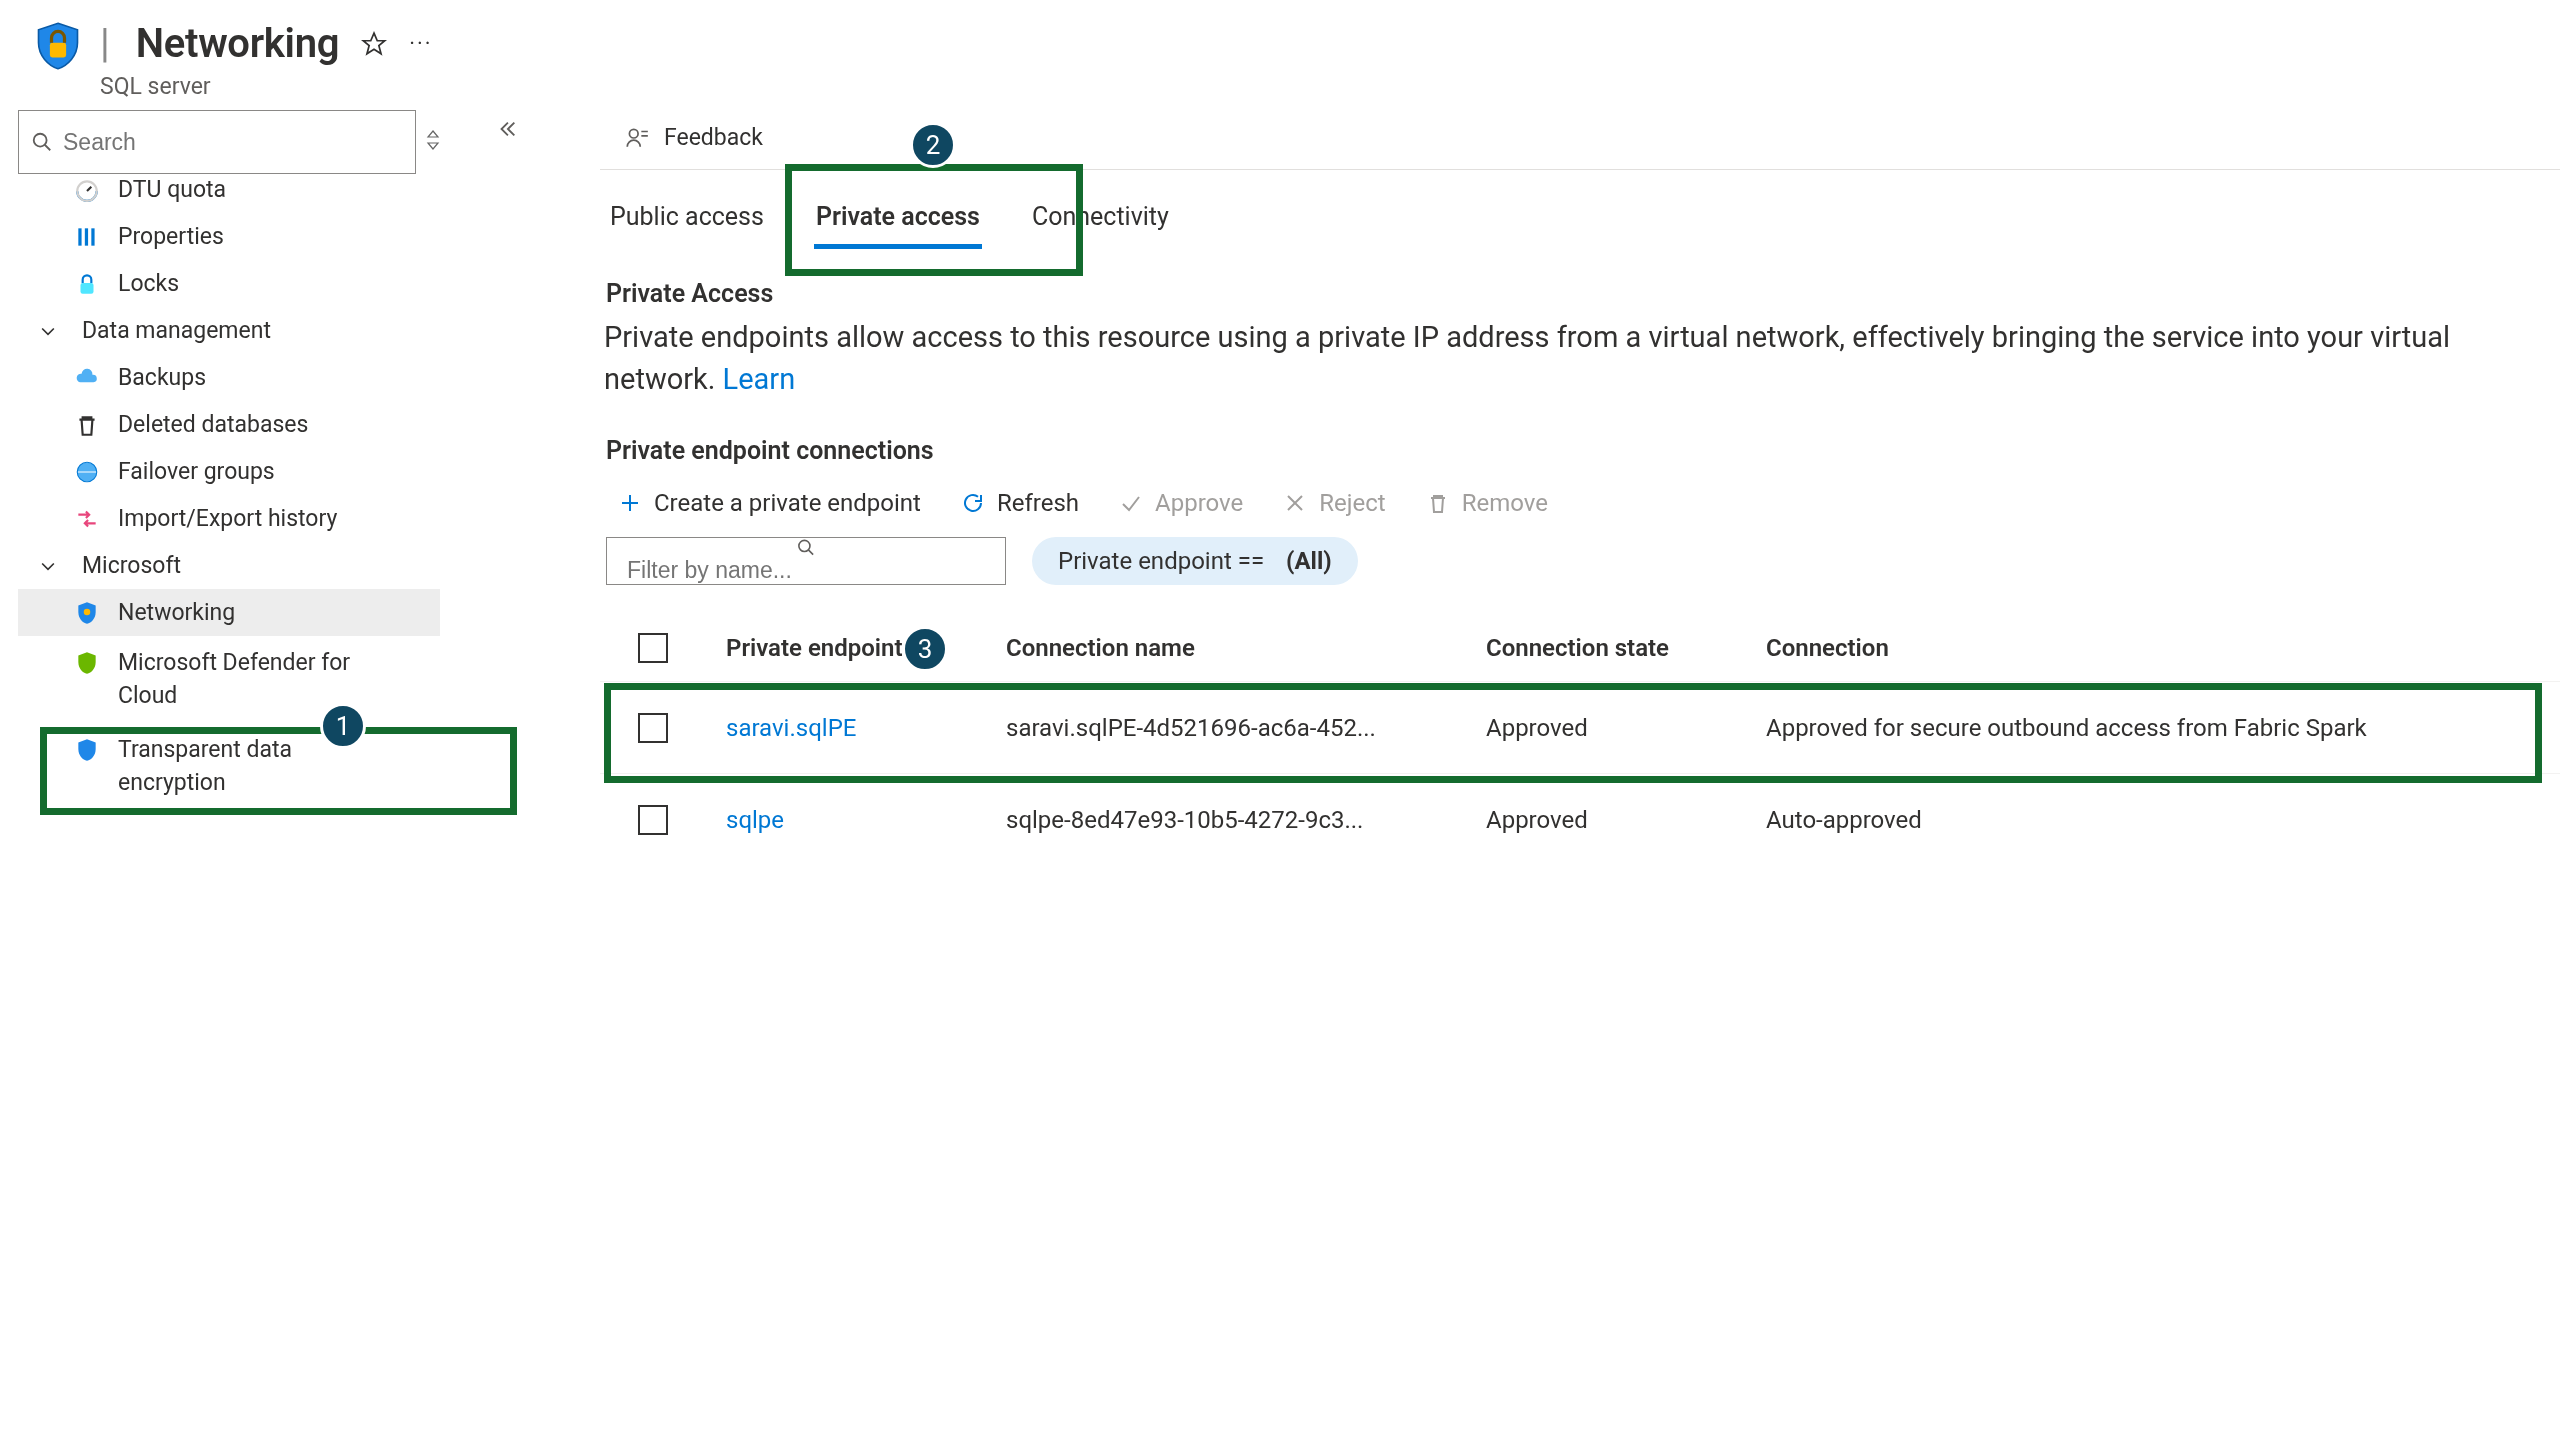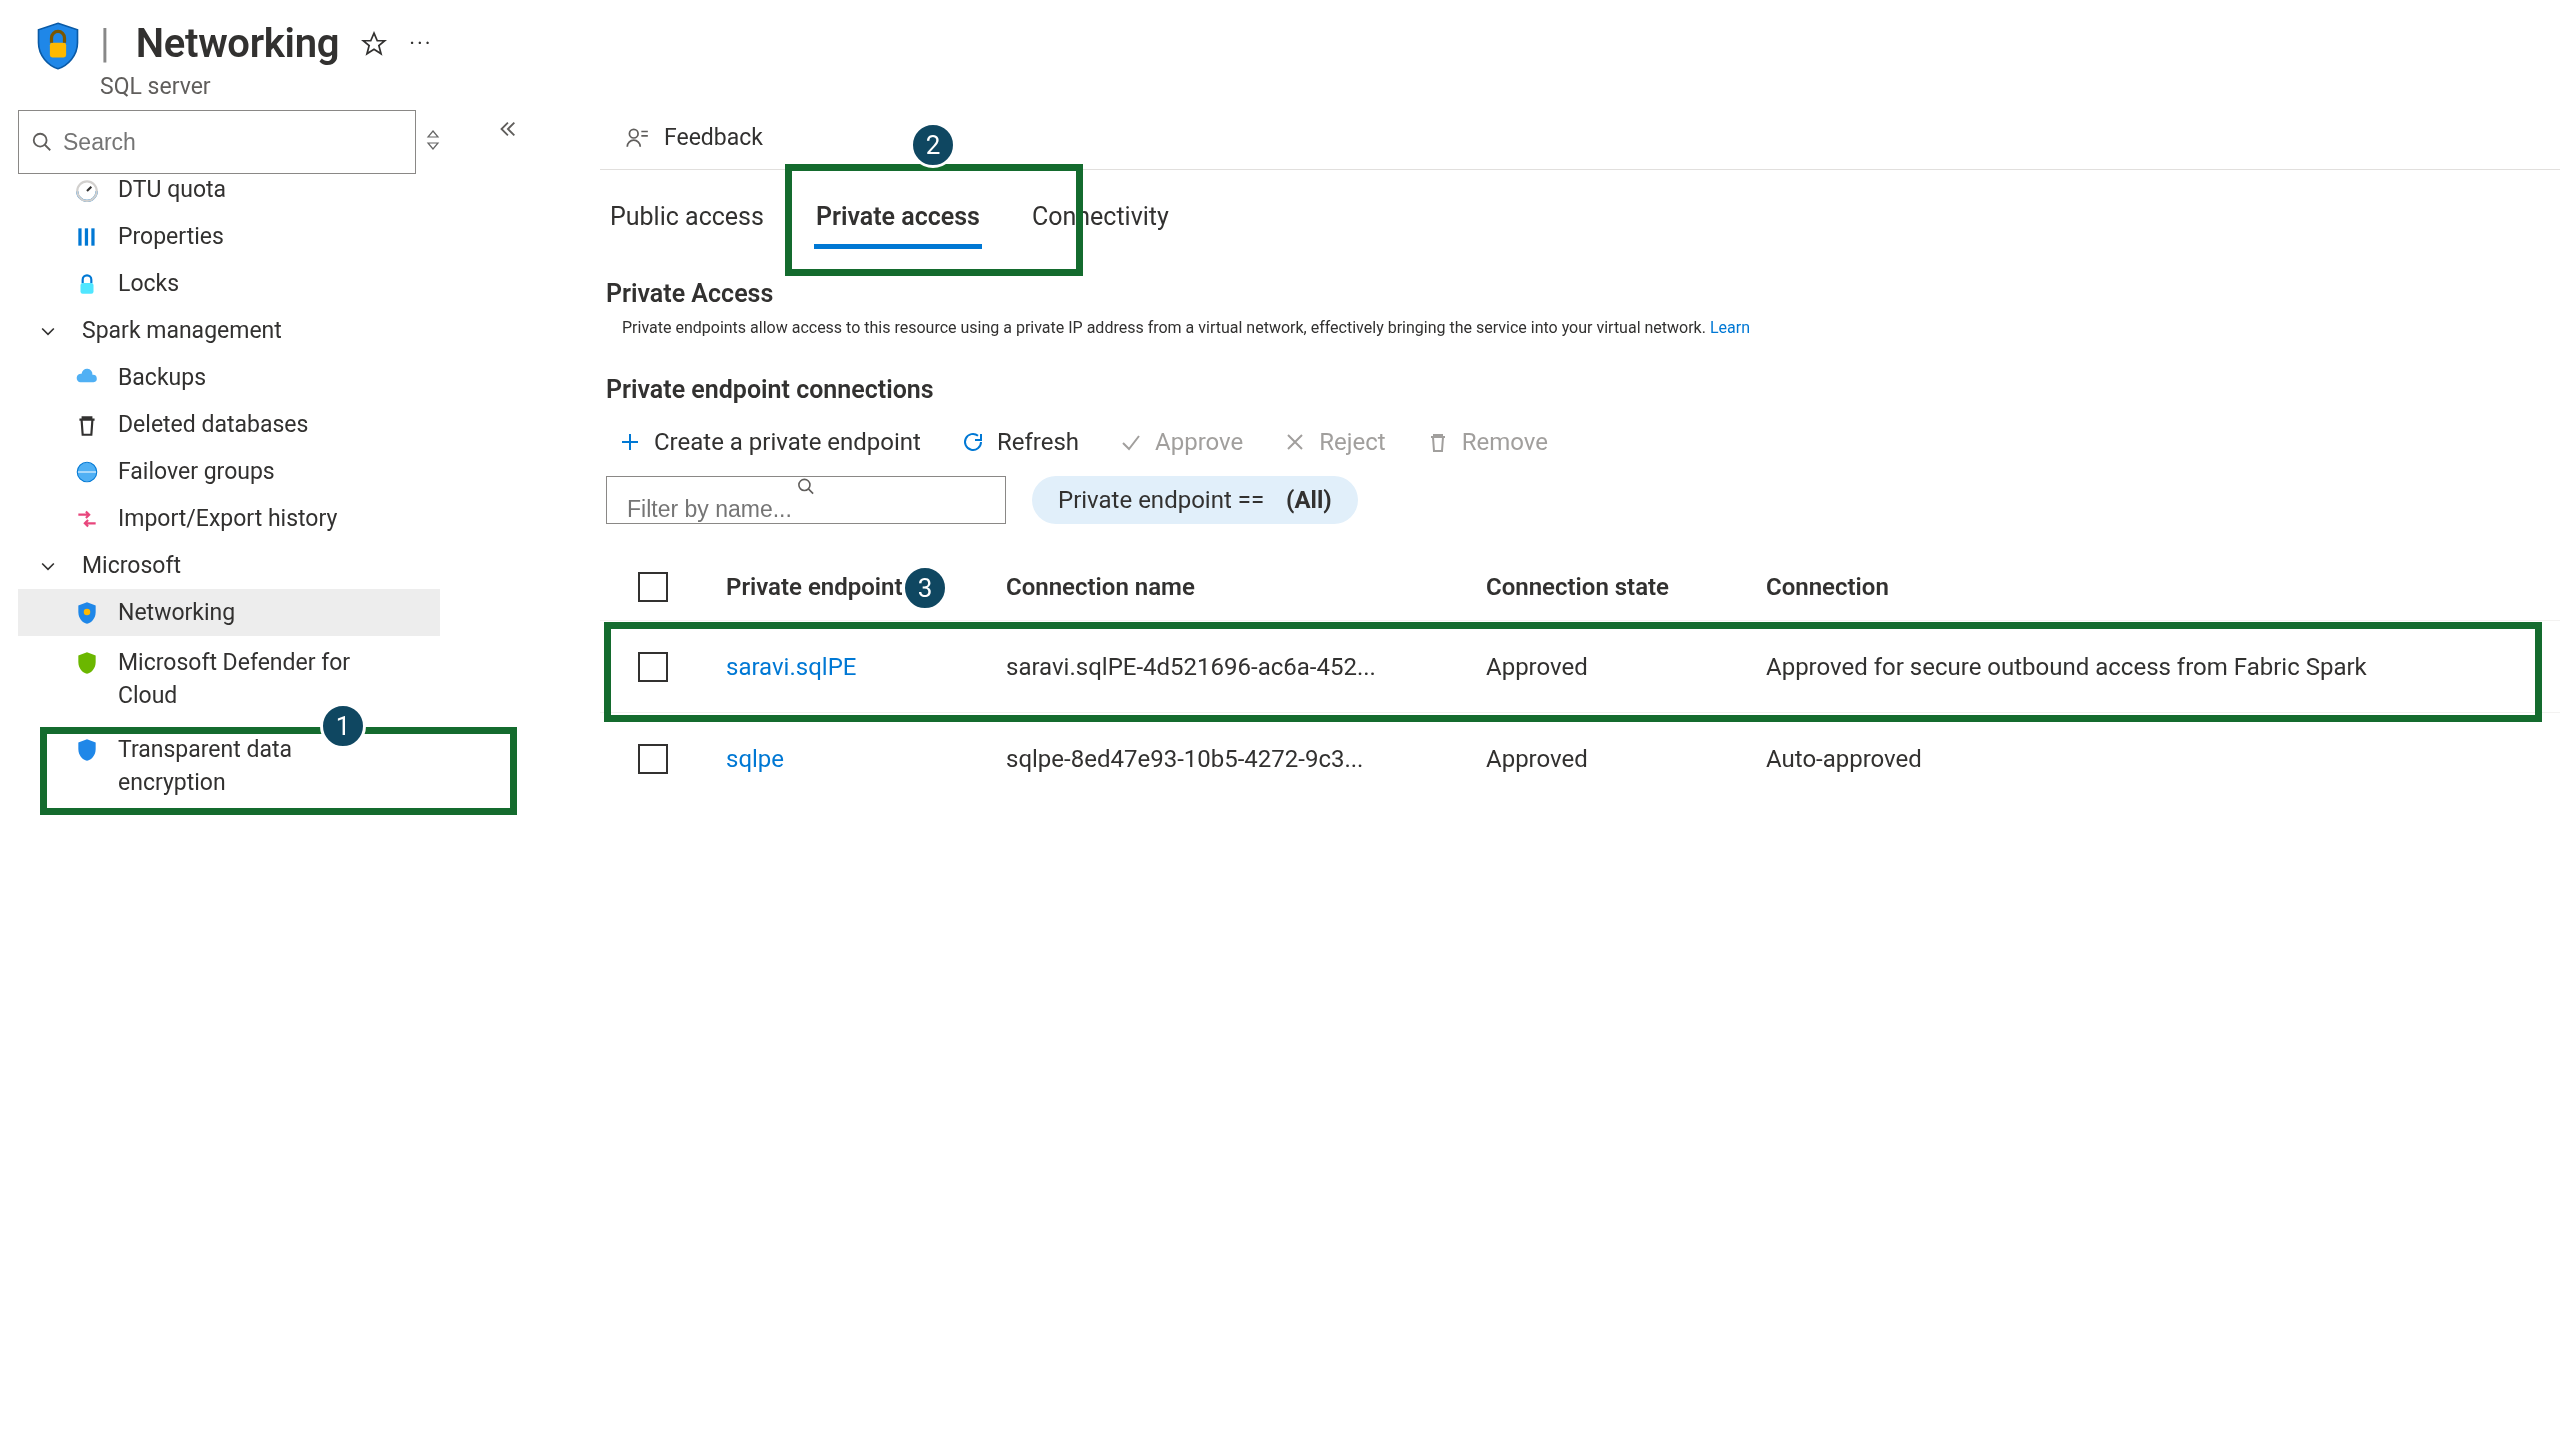--- a/index.html
+++ b/index.html
@@ -152,21 +152,21 @@
     content: '';
     position: absolute;
     left: 0; right: 0; bottom: 0;
     height: 5px; background: #0078d4;
   }
 
   .section-heading {
     font-size: 25px; font-weight: 600; margin: 30px 0 8px 6px;
   }
   .section-desc {
-    font-size: 16px; color: #323130; line-height: 1.45; margin: 0 0 0 22px;
+    font-size: 29px; color: #323130; line-height: 1.45; margin: 0 0 0 4px;
   }
   .section-desc a { color: #0078d4; text-decoration: none; }
 
   .sub-heading {
     font-size: 25px; font-weight: 600; margin: 36px 0 18px 6px;
   }
 
   .toolbar {
     display: flex; align-items: center; gap: 40px;
     padding: 6px 0 18px 18px;
@@ -310,21 +310,21 @@
                   <path d="M8 11 v-3 a4 4 0 0 1 8 0 v3" fill="none" stroke="#0078d4" stroke-width="2"></path>
                 </svg>
             </span>
             <span>Locks</span>
           </div>
 
           <div class="nav-group">
             <svg class="chev" viewBox="0 0 24 24">
                 <path d="M5 9 L12 16 L19 9" fill="none" stroke="#323130" stroke-width="2"></path>
               </svg>
-            <span>Spark management</span>
+            <span>Data management</span>
           </div>
 
           <div class="nav-item">
             <span class="nav-icon">
               <svg viewBox="0 0 24 24" width="26" height="26">
                   <path d="M6 16 a4 4 0 0 1 1-8 a5 5 0 0 1 10 1 a3.5 3.5 0 0 1 1 7 Z" fill="#50b0f4"></path>
                 </svg>
             </span>
             <span>Backups</span>
           </div>

